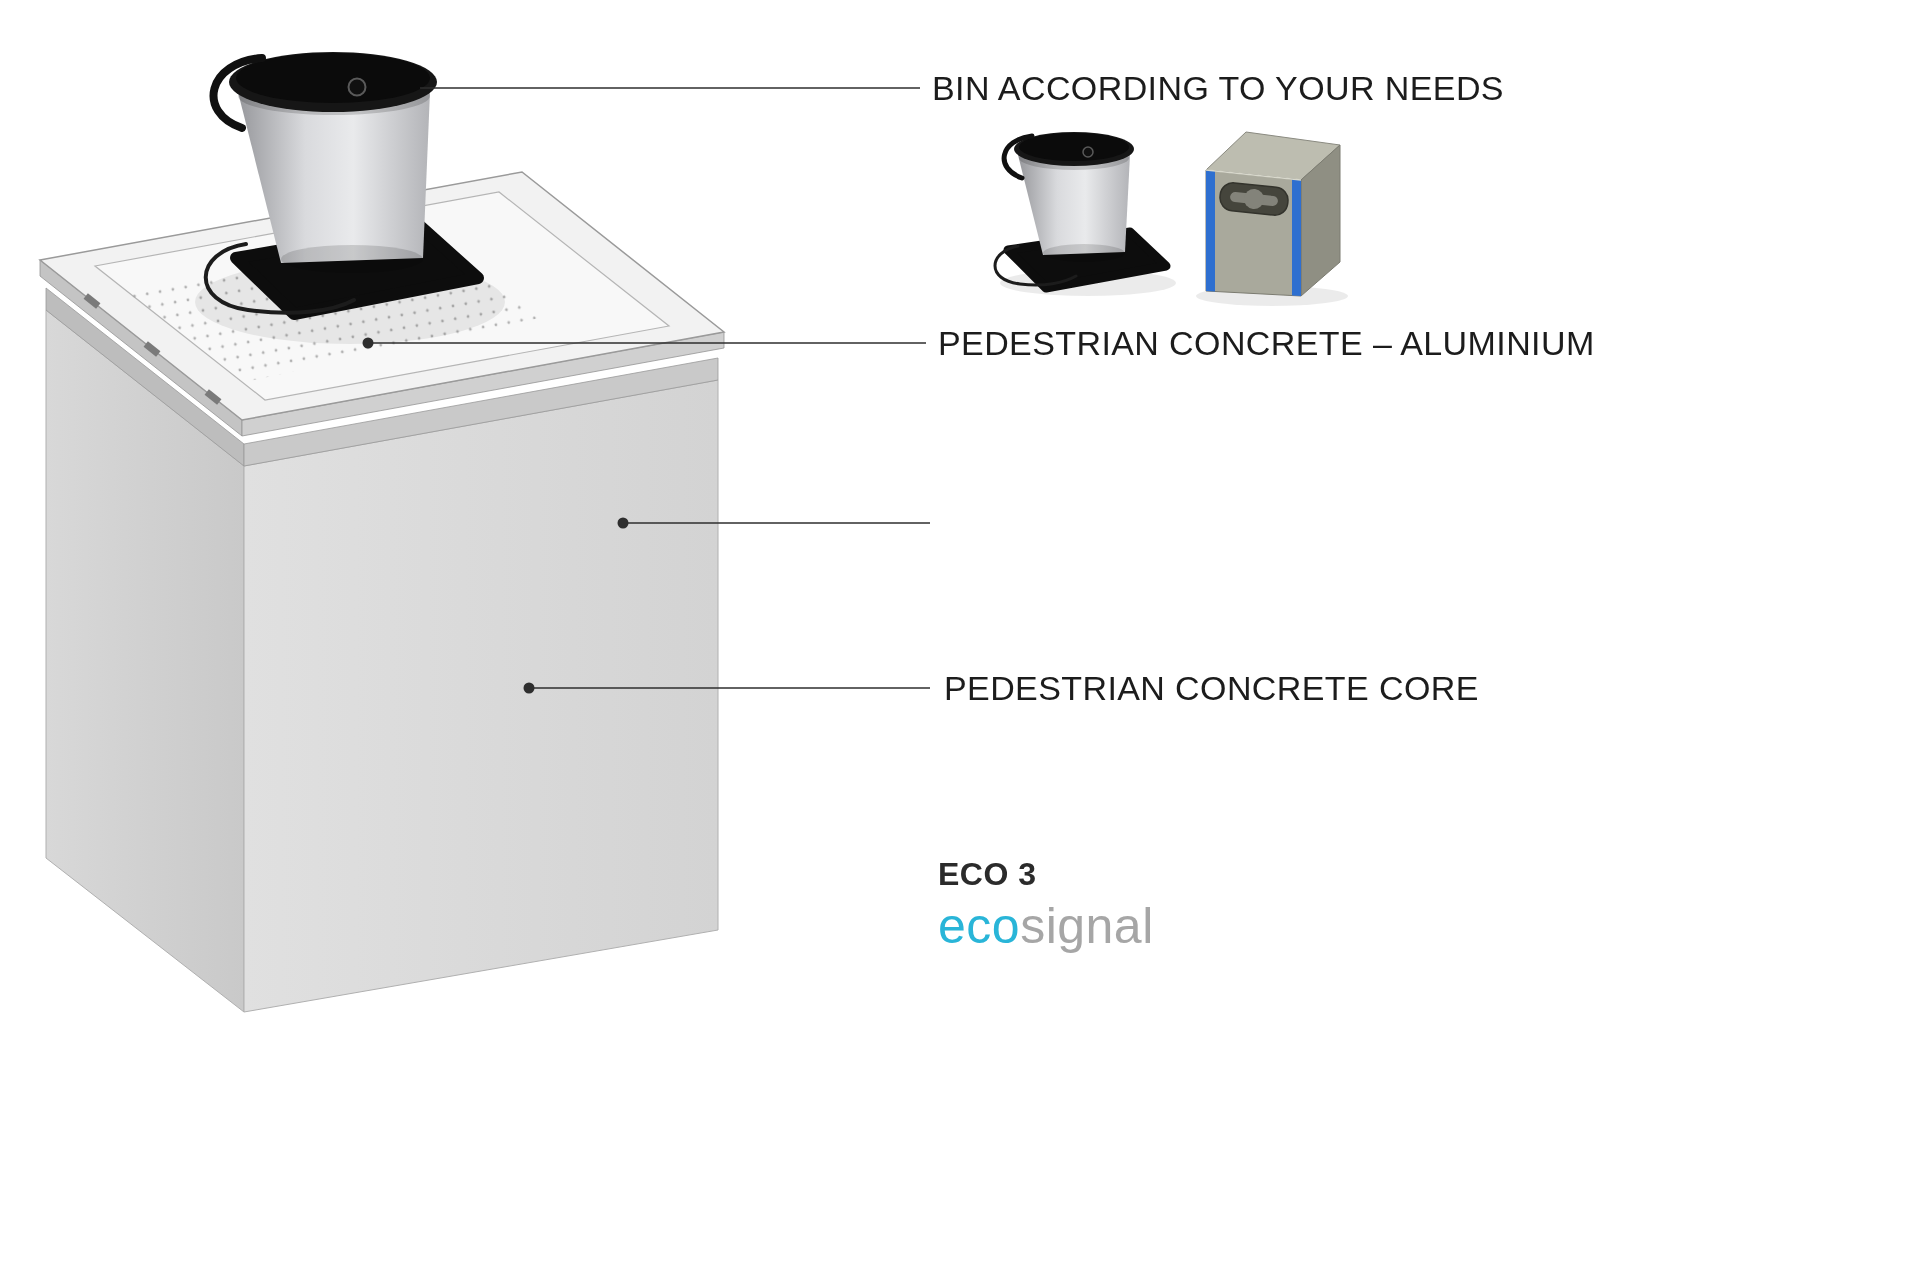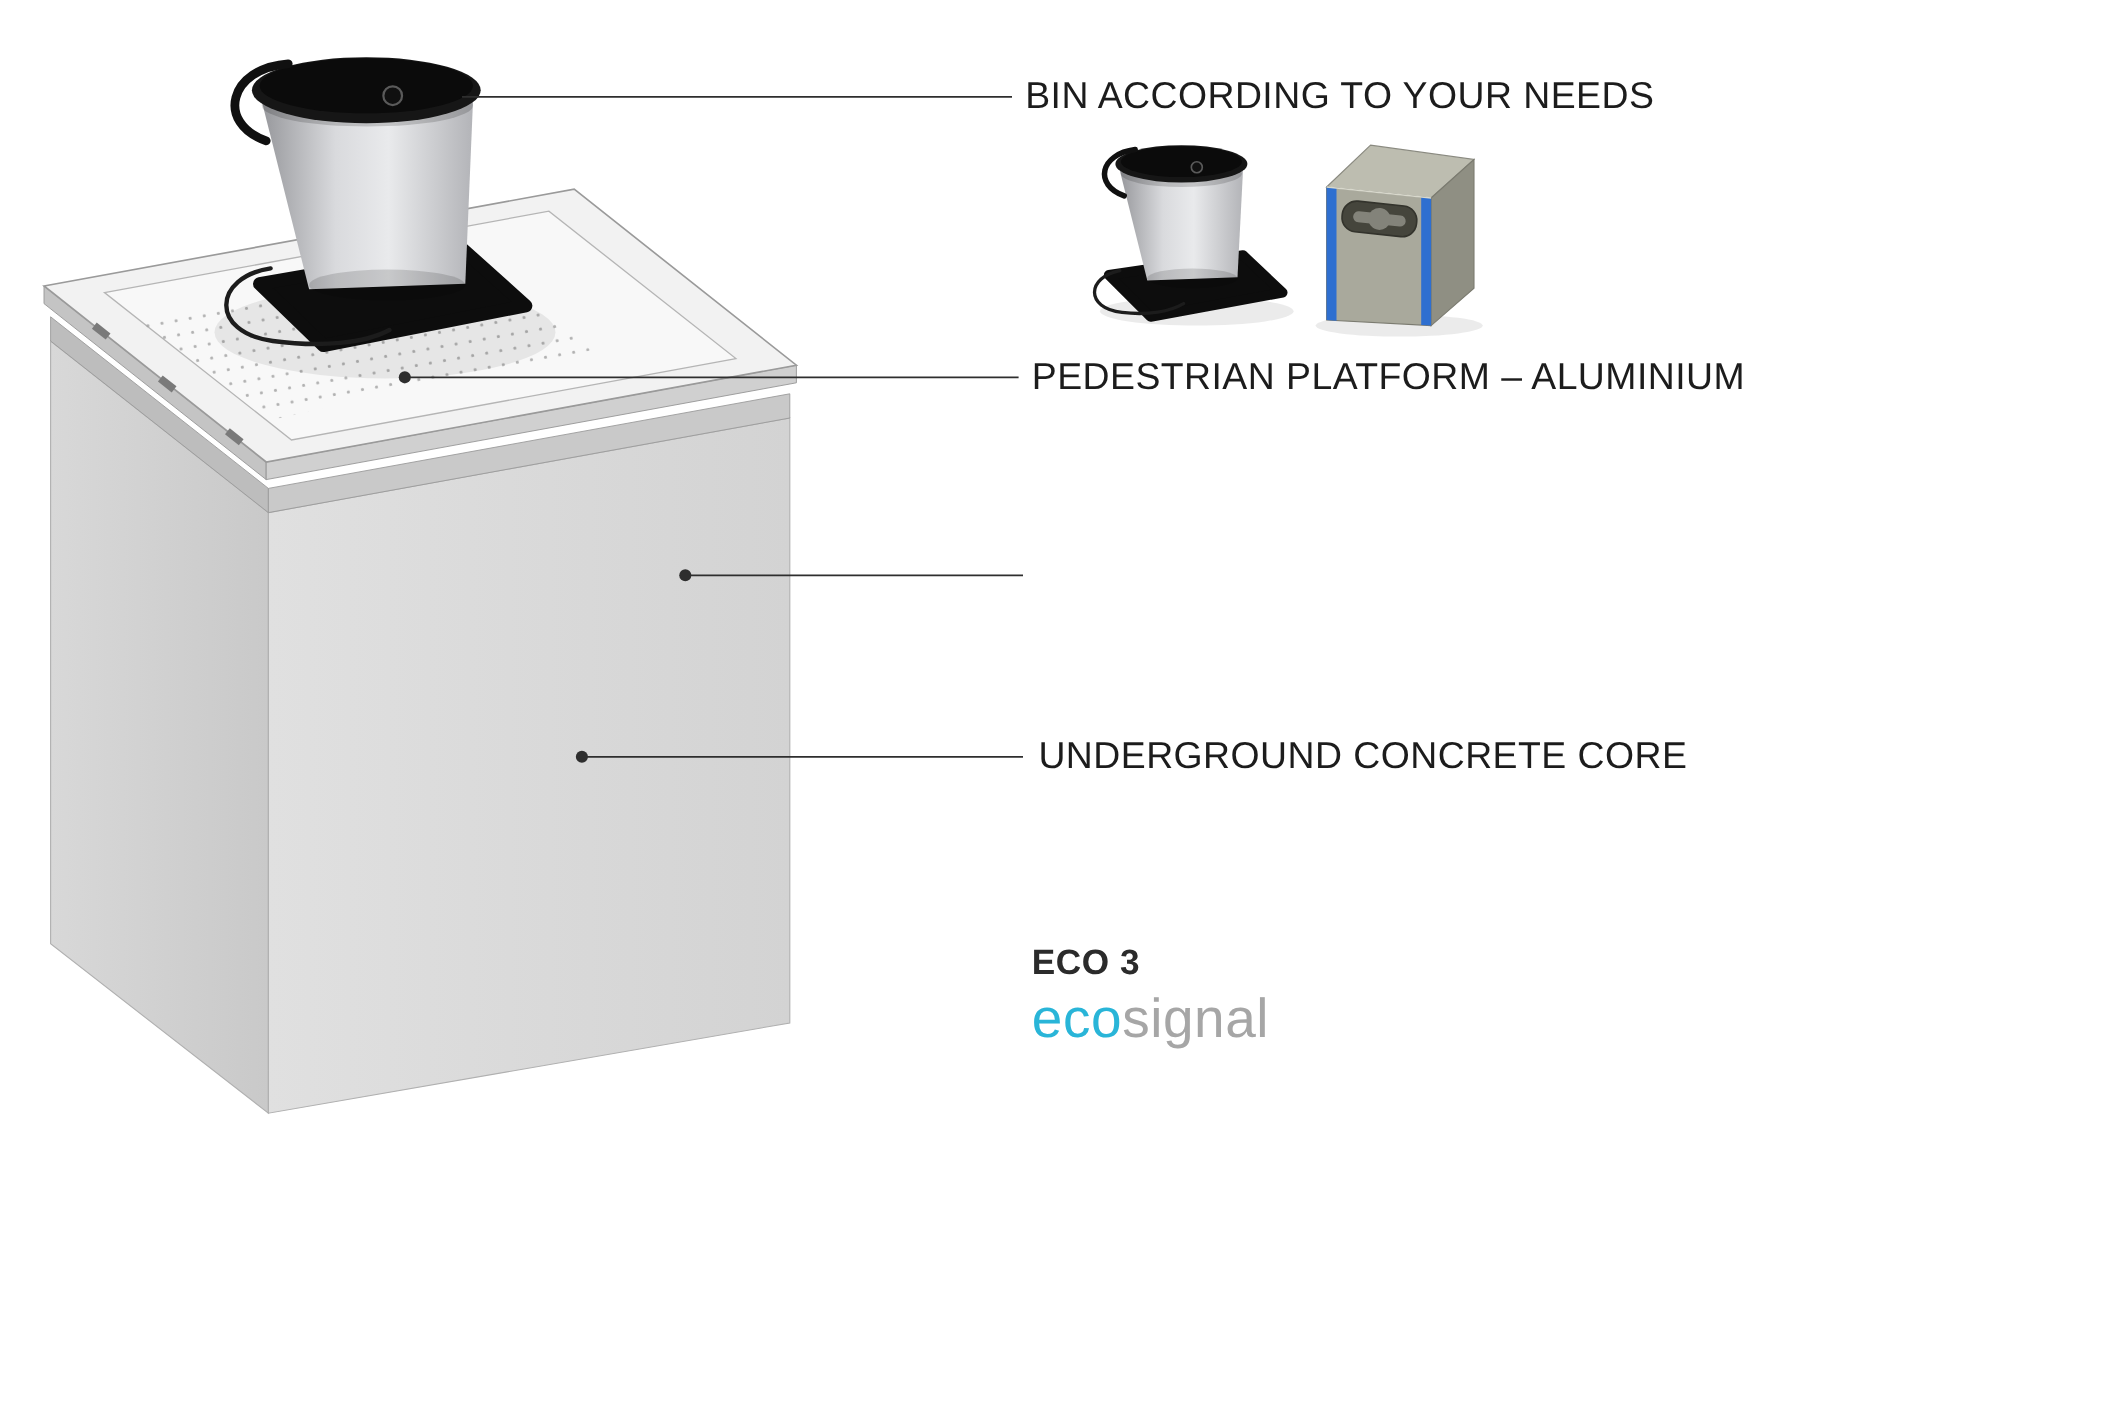--- a/index.html
+++ b/index.html
@@ -137,24 +137,24 @@
       <g fill="#2e2e2e" stroke="none">
         <circle cx="368" cy="343" r="5.5"></circle>
         <circle cx="623" cy="523" r="5.5"></circle>
         <circle cx="529" cy="688" r="5.5"></circle>
       </g>
     </g>
   </svg>
 
   <div class="callout" style="left:932px; top:88px;">BIN ACCORDING TO YOUR NEEDS</div>
 
-  <div class="callout" style="left:938px; top:343px;">PEDESTRIAN PLATFORM – ALUMINIUM</div>
+  <div class="callout" style="left:938px; top:343px;">PEDESTRIAN CONCRETE – ALUMINIUM</div>
 
 
-  <div class="callout" style="left:944px; top:688px;">UNDERGROUND CONCRETE CORE</div>
+  <div class="callout" style="left:944px; top:688px;">PEDESTRIAN CONCRETE CORE</div>
 
   <div class="logo">
     <div class="logo-product">ECO 3</div>
     <div class="logo-brand">
       <span class="eco">eco</span><span class="signal">signal</span>
     </div>
   </div>
 
 </div>
 

